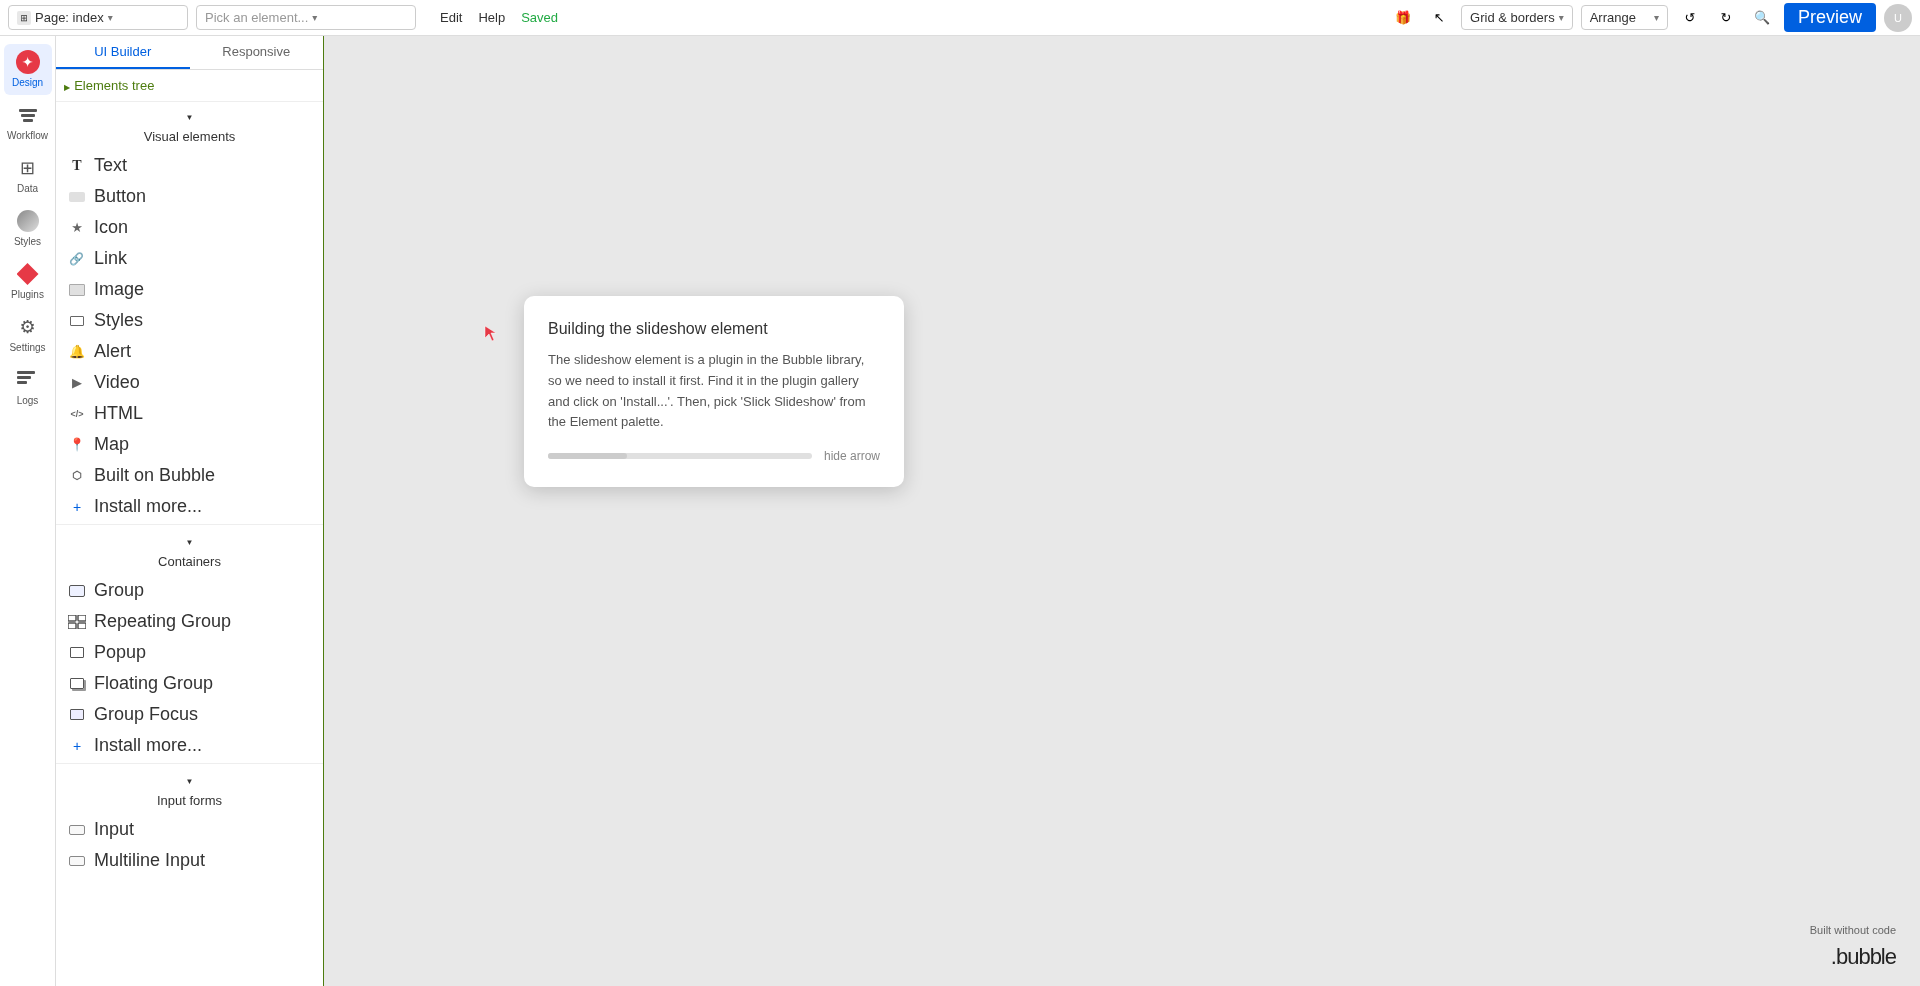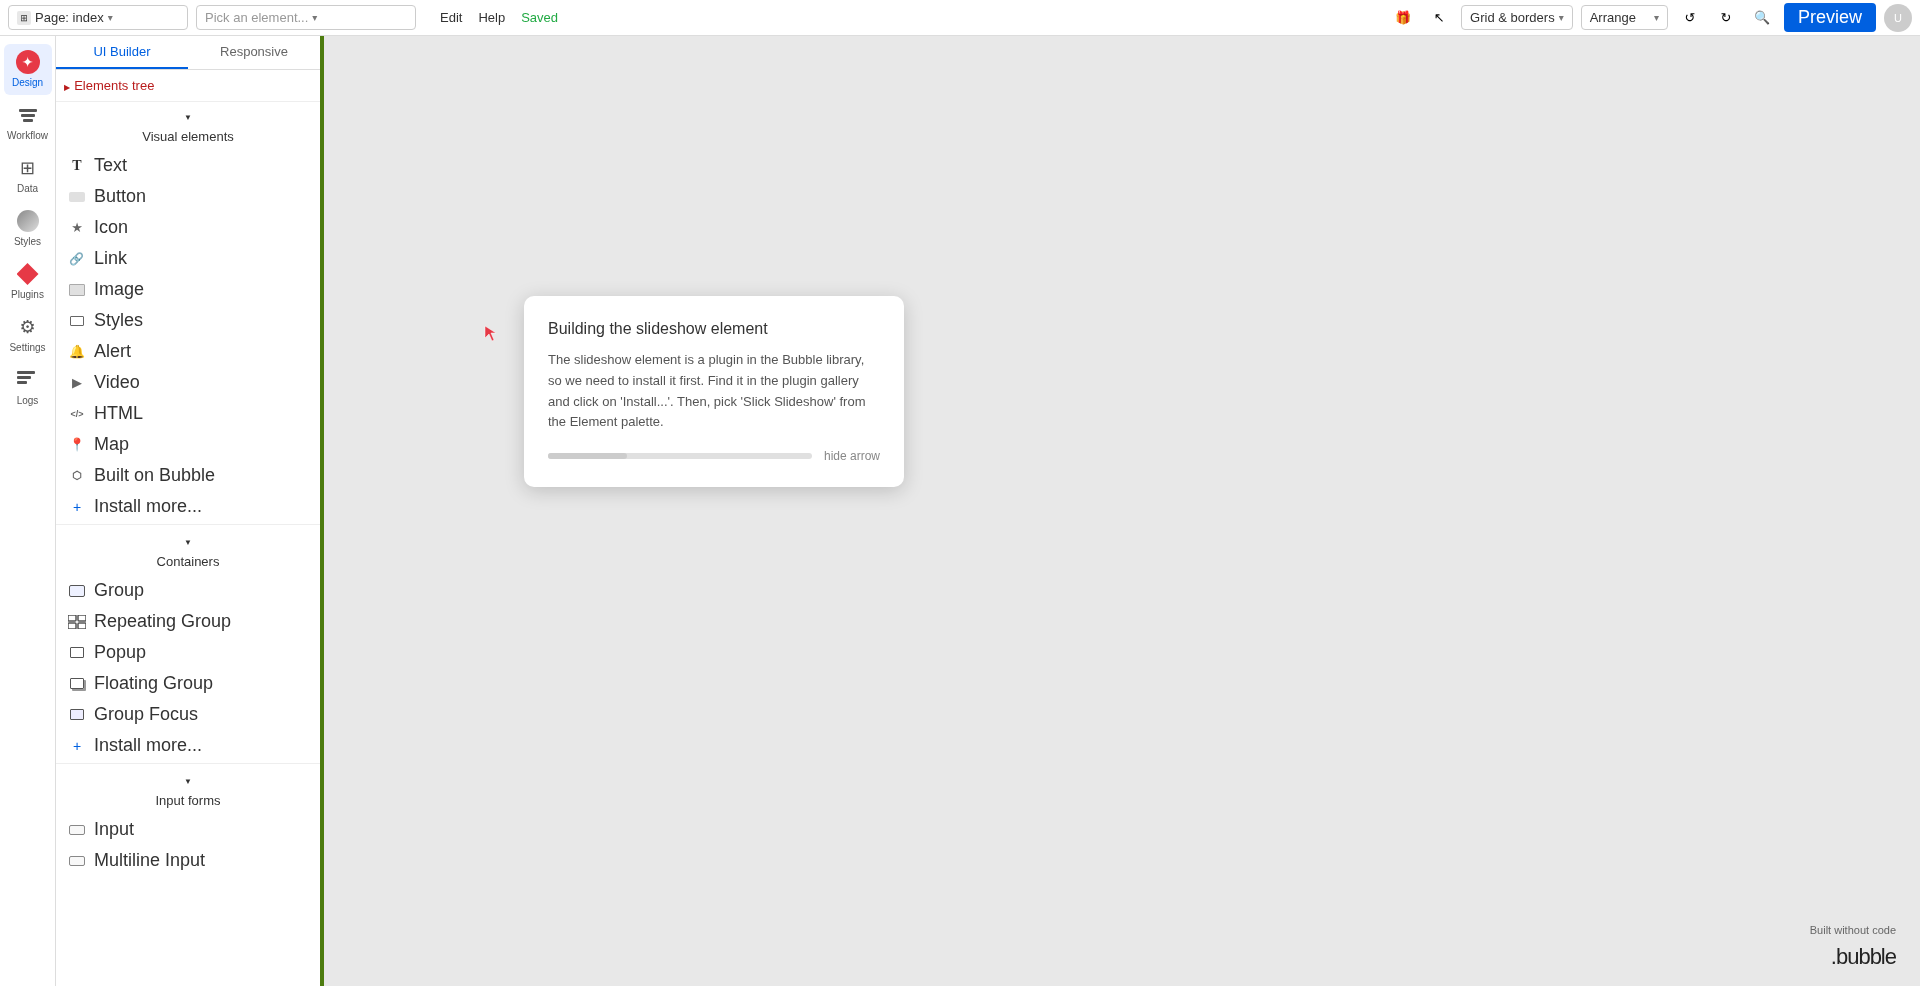--- a/index.html
+++ b/index.html
@@ -25,33 +25,33 @@
 
     
     .sidebar-icons { width: 56px; background: #fff; border-right: 1px solid #ddd; display: flex; flex-direction: column; align-items: center; padding-top: 8px; gap: 2px; flex-shrink: 0; }
     .sidebar-icon-item { width: 48px; display: flex; flex-direction: column; align-items: center; padding: 6px 4px; cursor: pointer; border-radius: 6px; gap: 3px; }
     .sidebar-icon-item.active { background: #e8efff; }
     .sidebar-icon-item .icon-shape { width: 24px; height: 24px; display: flex; align-items: center; justify-content: center; }
     .sidebar-icon-item .icon-label { font-size: 10px; color: #555; text-align: center; line-height: 1.2; }
     .sidebar-icon-item.active .icon-label { color: #0060e0; }
 
     
-    .panel { width: 268px; background: #fff; border-right: 4px solid #4d7c0f; display: flex; flex-direction: column; flex-shrink: 0; overflow: hidden; }
+    .panel { width: 268px; background: #fff; border-right: 1px solid #4d7c0f; display: flex; flex-direction: column; flex-shrink: 0; overflow: hidden; }
     .panel-tabs { display: flex; border-bottom: 1px solid #ddd; }
     .panel-tab { flex: 1; text-align: center; padding: 8px 4px; font-size: 13px; color: #666; cursor: pointer; border-bottom: 2px solid transparent; }
     .panel-tab.active { color: #0060e0; border-bottom: 2px solid #0060e0; font-weight: 500; }
 
     .panel-body { flex: 1; overflow-y: auto; }
     .panel-body::-webkit-scrollbar { width: 4px; }
     .panel-body::-webkit-scrollbar-thumb { background: #ccc; border-radius: 2px; }
 
     
     .elements-tree { padding: 6px 8px; border-bottom: 1px solid #eee; }
     .elements-tree-header { display: flex; align-items: center; gap: 4px; cursor: pointer; padding: 2px 0; }
-    .elements-tree-header span { font-size: 13px; color: #b91c1c; font-weight: 500; }
+    .elements-tree-header span { font-size: 13px; color: #4d7c0f; font-weight: 500; }
 
     
     .search-bar { padding: 6px 8px; border-bottom: 1px solid #eee; }
     .search-input { width: 100%; padding: 5px 8px; border: 1px solid #ccc; border-radius: 4px; font-size: 12px; color: #999; outline: none; }
 
     
     .section-header { display: flex; align-items: center; gap: 6px; padding: 6px 8px; cursor: pointer; flex-direction: column; }
     .section-header span { font-size: 13px; color: #333; font-weight: 500; }
     .section-caret { color: #555; font-size: 10px; }
 

